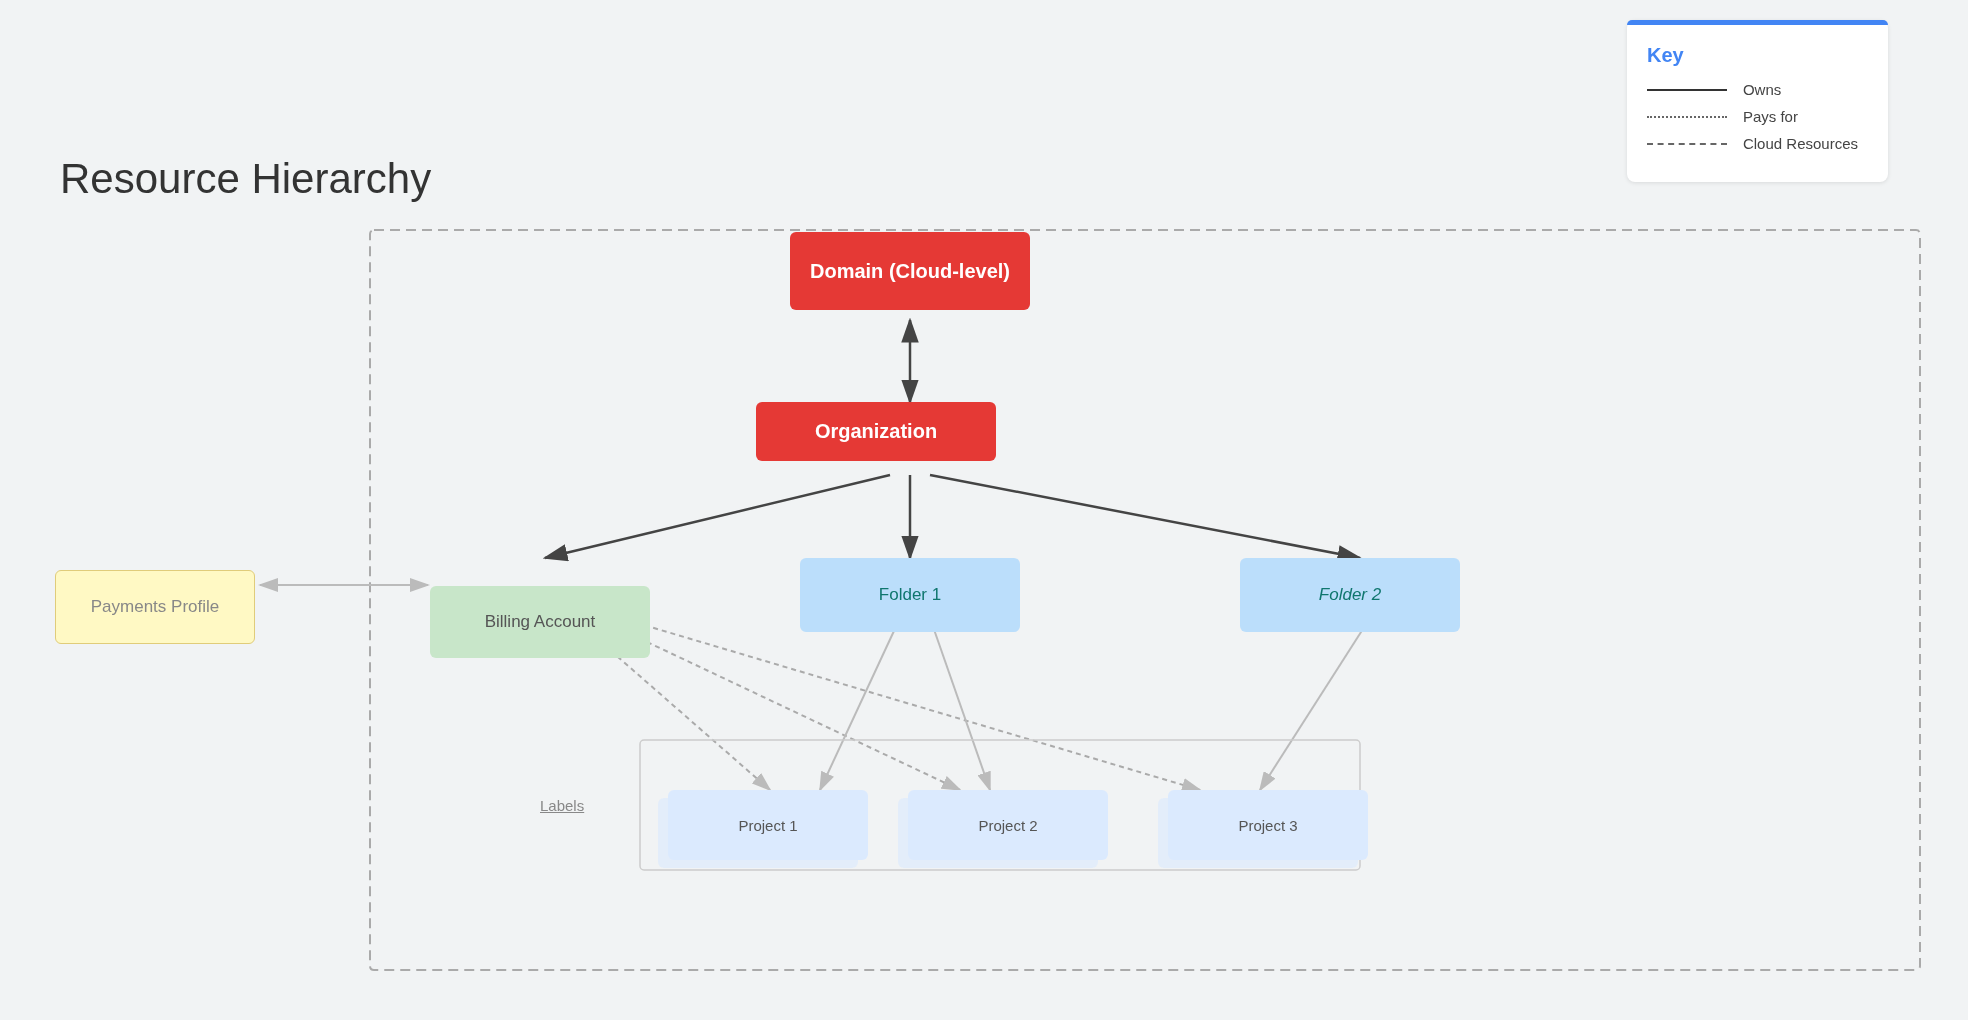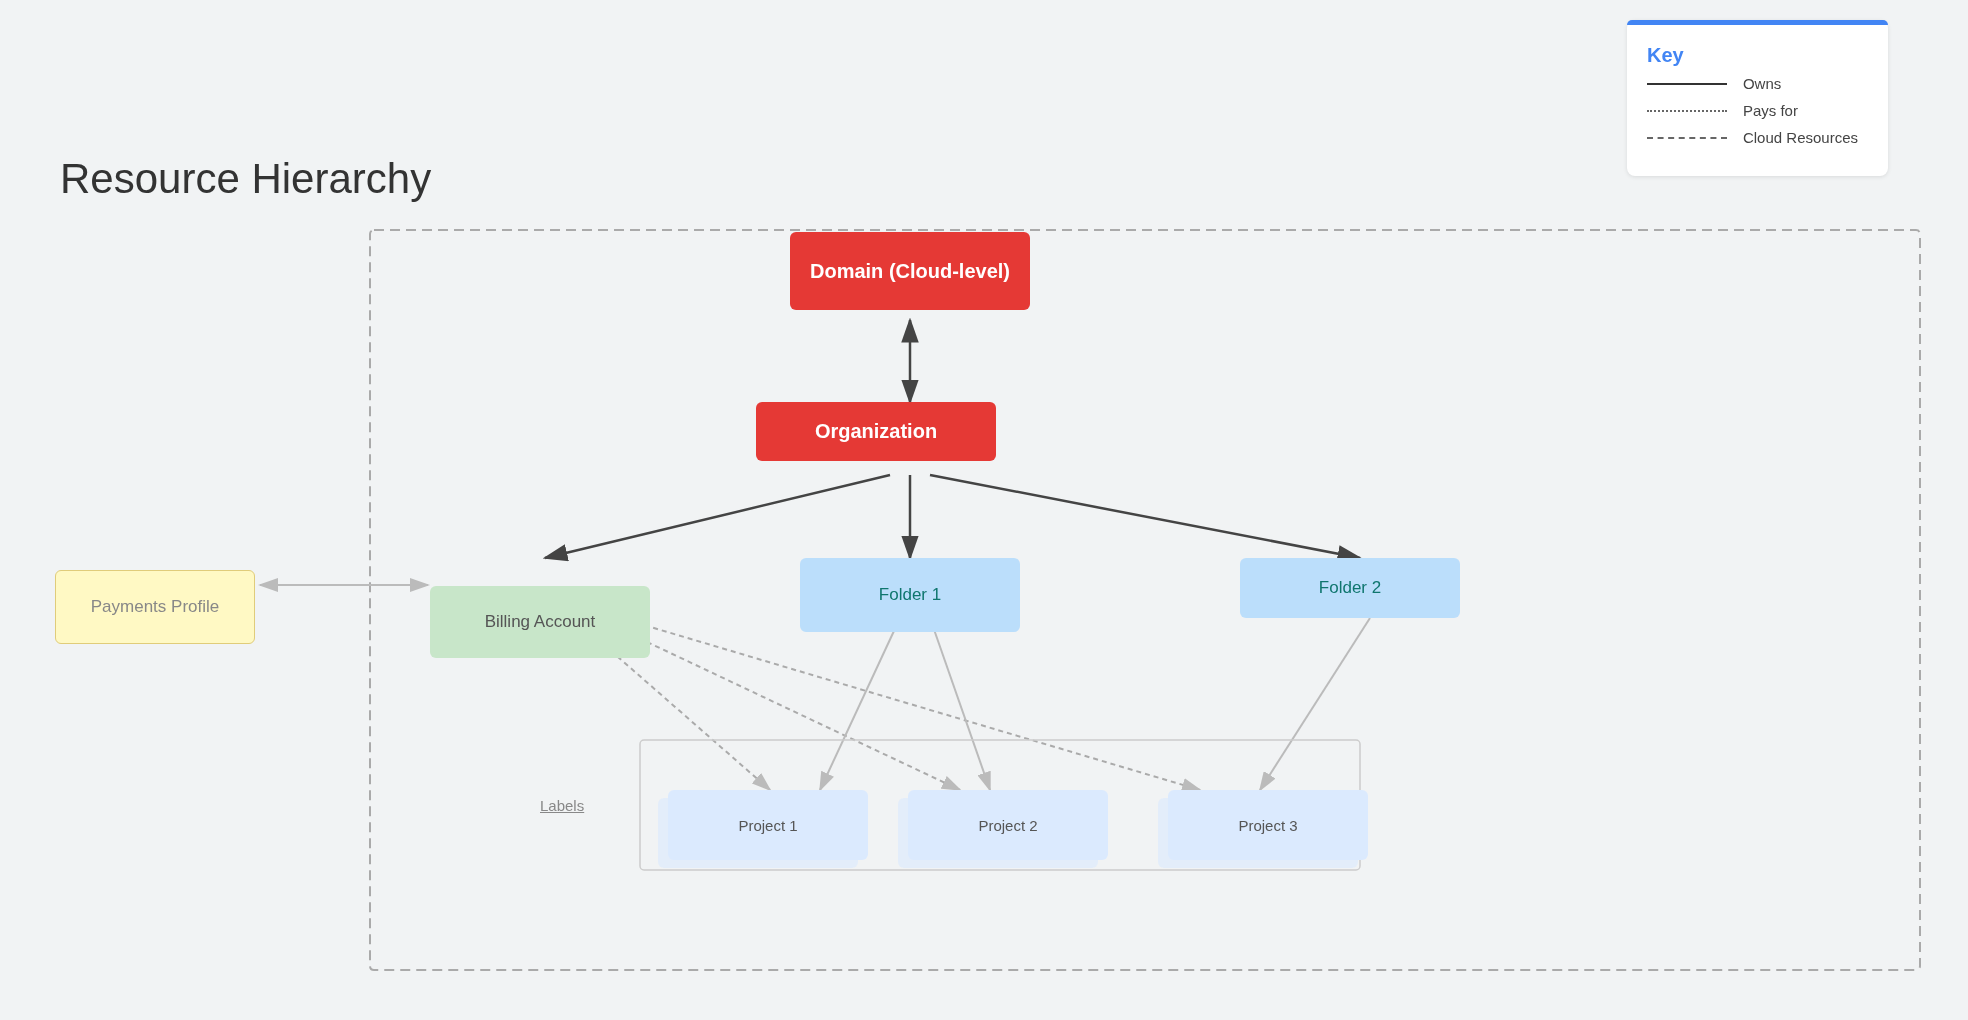--- a/index.html
+++ b/index.html
@@ -36,21 +36,21 @@
       position: absolute;
       top: 0; left: 0; right: 0;
       height: 5px;
       background: #4285f4;
       border-radius: 8px 8px 0 0;
     }
     .key-title {
       color: #4285f4;
       font-size: 20px;
       font-weight: 600;
-      margin-bottom: 8px;
+      margin-bottom: 14px;
       margin-top: 4px;
     }
     .key-row {
       display: flex;
       align-items: center;
       margin-bottom: 10px;
     }
     .key-line-solid {
       width: 80px;
       height: 2px;
@@ -199,21 +199,21 @@
 </div>
 
 <div class="node node-yellow" style="position:absolute; left:55px; top:558px; width:200px; height:74px;margin-top:12px;">
   <span>Payments Profile</span>
 </div>
 
 <div class="node node-blue" style="position:absolute; left:800px; top:558px; width:220px; height:74px;">
   <span>Folder 1</span>
 </div>
 
-<div class="node node-blue" style="position:absolute; left:1240px; top:558px; width:220px; height:60px;">
+<div class="node node-blue" style="position:absolute; left:1240px; top:558px; width:220px; height:74px;font-style:italic;">
   <span>Folder 2</span>
 </div>
 
 <div class="label-text" style="left:540px; top:797px;text-decoration:underline;">
   <span>Labels</span>
 </div>
 
 <div class="node node-blue-light" style="position:absolute; left:658px; top:798px; width:200px; height:70px; opacity:0.6;">
 </div>
 <div class="node node-blue-light" style="position:absolute; left:668px; top:790px; width:200px; height:70px;">

